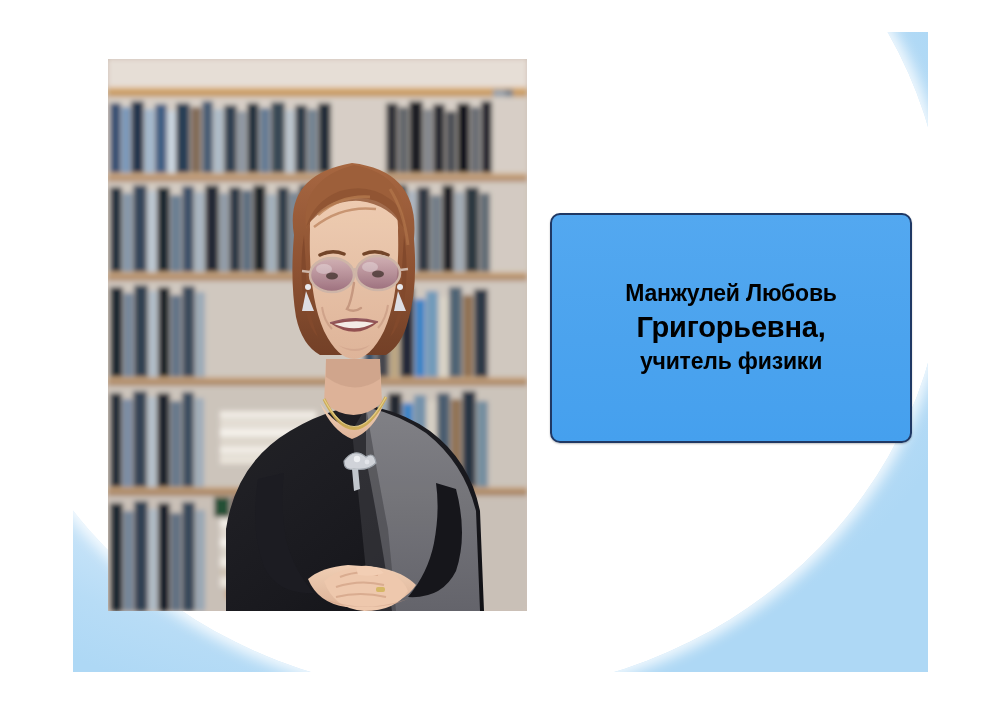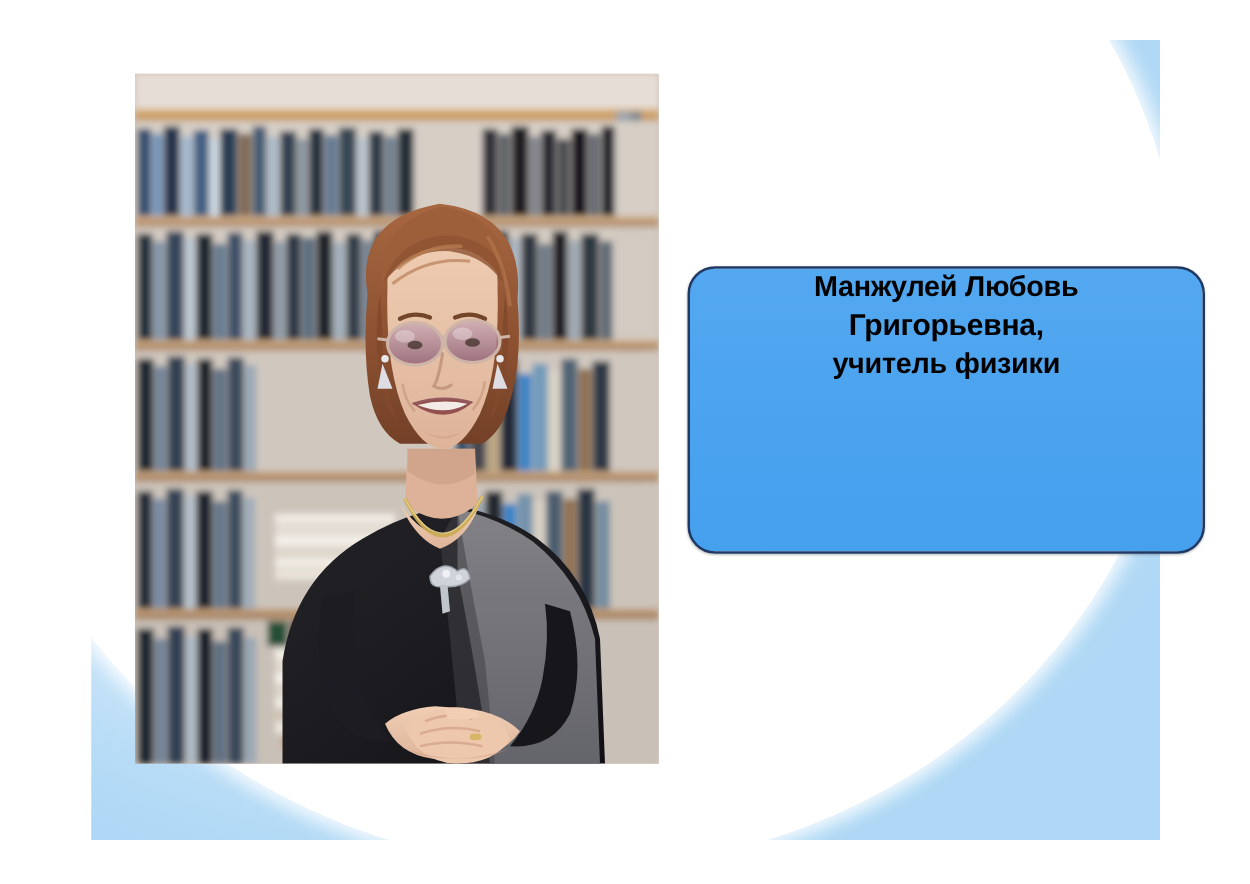--- a/index.html
+++ b/index.html
@@ -76,41 +76,42 @@
   .photo-canvas {
     position: absolute;
     inset: 0;
   }
 
   
   .callout {
     position: absolute;
     left: 550px;
     top: 213px;
-    width: 414px;
+    width: 362px;
     height: 230px;
     box-sizing: border-box;
     border: 2px solid #1f3864;
-    border-radius: 22px;
+    border-radius: 10px;
     background: linear-gradient(180deg, #53a8f0 0%, #4ba3ee 55%, #45a0ee 100%);
     display: flex;
+    align-items: center;
     justify-content: center;
     box-shadow: 0 1px 2px rgba(0,0,0,0.25);
   }
   .callout-text {
     text-align: center;
     color: #000000;
     font-weight: bold;
     line-height: 1.30;
     letter-spacing: -0.2px;
     padding: 0 10px;
   }
   .callout-line { display: block; }
   .callout-line.l1 { font-size: 23px; }
-  .callout-line.l2 { font-size: 24px; }
+  .callout-line.l2 { font-size: 29px; }
   .callout-line.l3 { font-size: 23px; }
   .callout-line.l4 { font-size: 25px; }
 </style>
 </head>
 <body>
 
 <div id="slide">
 
   <div class="bg-panel"></div>
   <div class="bg-ellipse"></div>

